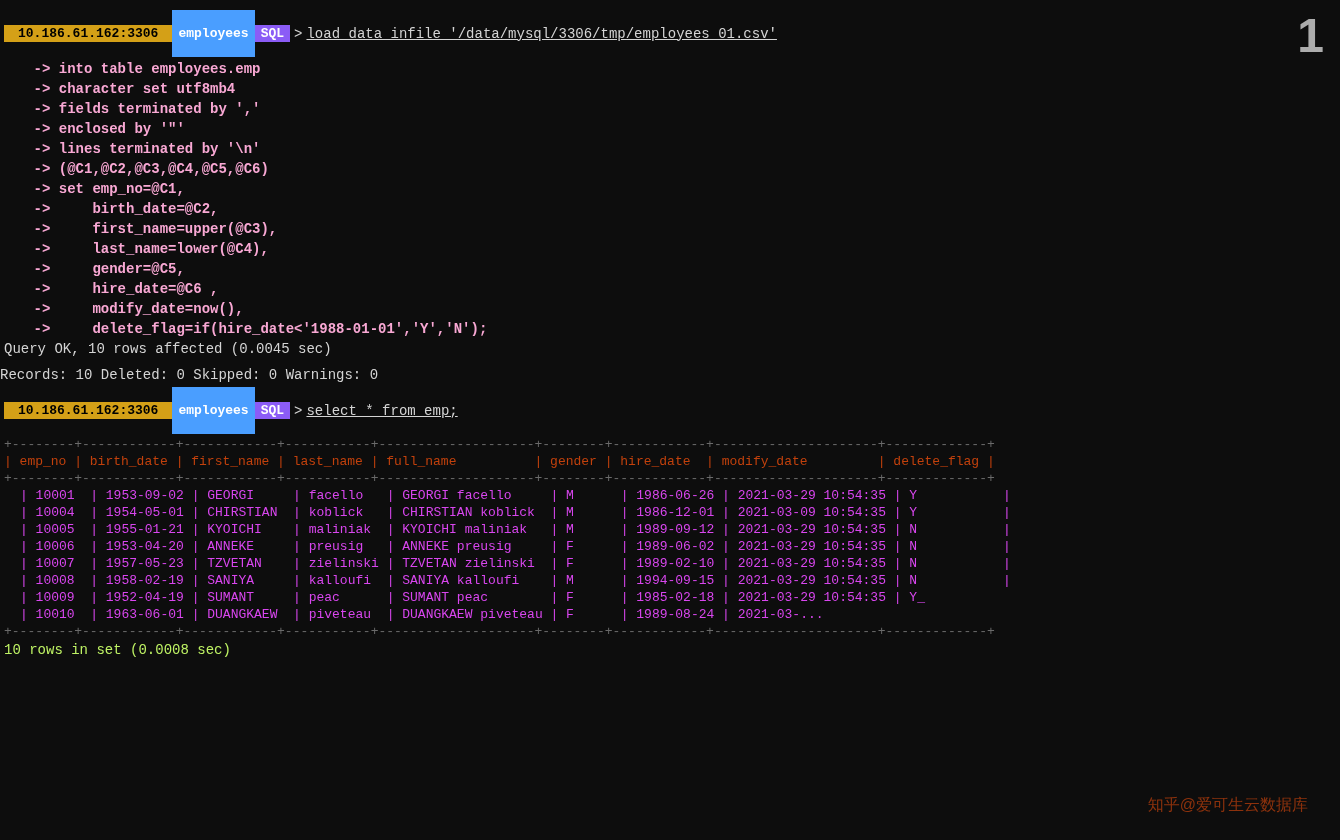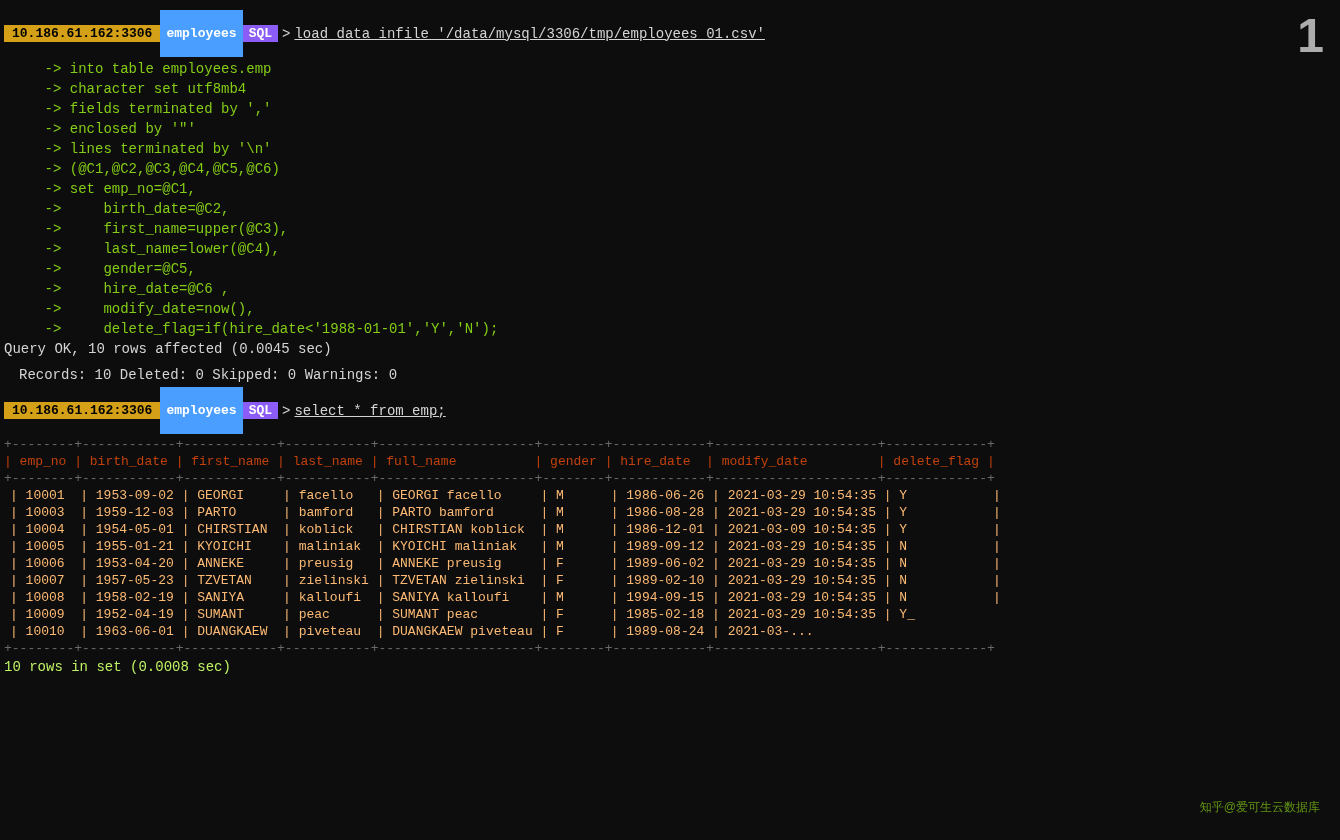--- a/index.html
+++ b/index.html
@@ -21,21 +21,21 @@
     .prompt-line {
       display: flex;
       align-items: center;
       padding: 2px 4px;
       gap: 0;
     }
     .badge-ip {
       background: #d4a017;
       color: #000;
       font-weight: bold;
-      padding: 1px 8px;
+      padding: 1px 14px;
       font-size: 13px;
       white-space: nowrap;
     }
     .badge-db {
       background: #4a9eff;
       color: #fff;
       font-weight: bold;
       padding: 16px 6px;
       font-size: 13px;
       white-space: nowrap;
@@ -50,72 +50,72 @@
     }
     .prompt-arrow {
       color: #d4d4d4;
       padding: 0 4px;
     }
     .prompt-cmd {
       color: #d4d4d4;
       text-decoration: underline;
     }
     .continuation {
-      padding: 2px 4px 2px 11px;
-      color: #84cc16;
+      padding: 2px 4px 2px 0;
+      color: #f9a8d4;
       white-space: pre;
+      font-weight: bold;
     }
     .query-ok {
       color: #d4d4d4;
       padding: 2px 4px;
     }
     .records-line {
       color: #d4d4d4;
-      padding: 2px 19px;
+      padding: 2px 0;
     }
     .table-separator {
       color: #6a6a6a;
       padding: 1px 4px;
       white-space: pre;
       font-size: 13px;
     }
     .table-header {
       color: #c2410c;
       padding: 1px 4px;
       white-space: pre;
       font-size: 13px;
     }
     .table-row-line {
-      color: #fdba74;
-      padding: 1px 4px;
+      color: #d946ef;
+      padding: 1px 20px;
       white-space: pre;
       font-size: 13px;
-      margin-left: 6px;
     }
     .rows-footer {
       color: #bef264;
       padding: 2px 4px;
     }
     .corner-num {
       position: absolute;
       top: 8px;
       right: 16px;
       color: #c8c8c8;
       font-size: 48px;
       font-weight: bold;
       font-family: Arial, sans-serif;
       opacity: 0.85;
     }
     .watermark {
       position: absolute;
       bottom: 24px;
-      right: 20px;
-      color: #84cc16;
+      right: 32px;
+      color: #c2410c;
       font-family: Arial, sans-serif;
-      font-size: 12px;
+      font-size: 16px;
       opacity: 0.7;
     }
     .container {
       position: relative;
     }
   </style>
 </head>
 <body>
 
 <div class="terminal container">
@@ -159,21 +159,20 @@
     <span class="prompt-cmd"> select * from emp;</span>
   </div>
 
   <div class="table-separator">+--------+------------+------------+-----------+--------------------+--------+------------+---------------------+-------------+</div>
 
   <div class="table-header">| emp_no | birth_date | first_name | last_name | full_name          | gender | hire_date  | modify_date         | delete_flag |</div>
 
   <div class="table-separator">+--------+------------+------------+-----------+--------------------+--------+------------+---------------------+-------------+</div>
 
   <div class="table-row-line">| 10001  | 1953-09-02 | GEORGI     | facello   | GEORGI facello     | M      | 1986-06-26 | 2021-03-29 10:54:35 | Y           |</div>
-  <div class="table-row-line">| 10003  | 1959-12-03 | PARTO      | bamford   | PARTO bamford      | M      | 1986-08-28 | 2021-03-29 10:54:35 | Y           |</div>
   <div class="table-row-line">| 10004  | 1954-05-01 | CHIRSTIAN  | koblick   | CHIRSTIAN koblick  | M      | 1986-12-01 | 2021-03-09 10:54:35 | Y           |</div>
   <div class="table-row-line">| 10005  | 1955-01-21 | KYOICHI    | maliniak  | KYOICHI maliniak   | M      | 1989-09-12 | 2021-03-29 10:54:35 | N           |</div>
   <div class="table-row-line">| 10006  | 1953-04-20 | ANNEKE     | preusig   | ANNEKE preusig     | F      | 1989-06-02 | 2021-03-29 10:54:35 | N           |</div>
   <div class="table-row-line">| 10007  | 1957-05-23 | TZVETAN    | zielinski | TZVETAN zielinski  | F      | 1989-02-10 | 2021-03-29 10:54:35 | N           |</div>
   <div class="table-row-line">| 10008  | 1958-02-19 | SANIYA     | kalloufi  | SANIYA kalloufi    | M      | 1994-09-15 | 2021-03-29 10:54:35 | N           |</div>
   <div class="table-row-line">| 10009  | 1952-04-19 | SUMANT     | peac      | SUMANT peac        | F      | 1985-02-18 | 2021-03-29 10:54:35 | Y_</div>
   <div class="table-row-line">| 10010  | 1963-06-01 | DUANGKAEW  | piveteau  | DUANGKAEW piveteau | F      | 1989-08-24 | 2021-03-...</div>
 
   <div class="table-separator">+--------+------------+------------+-----------+--------------------+--------+------------+---------------------+-------------+</div>
 

